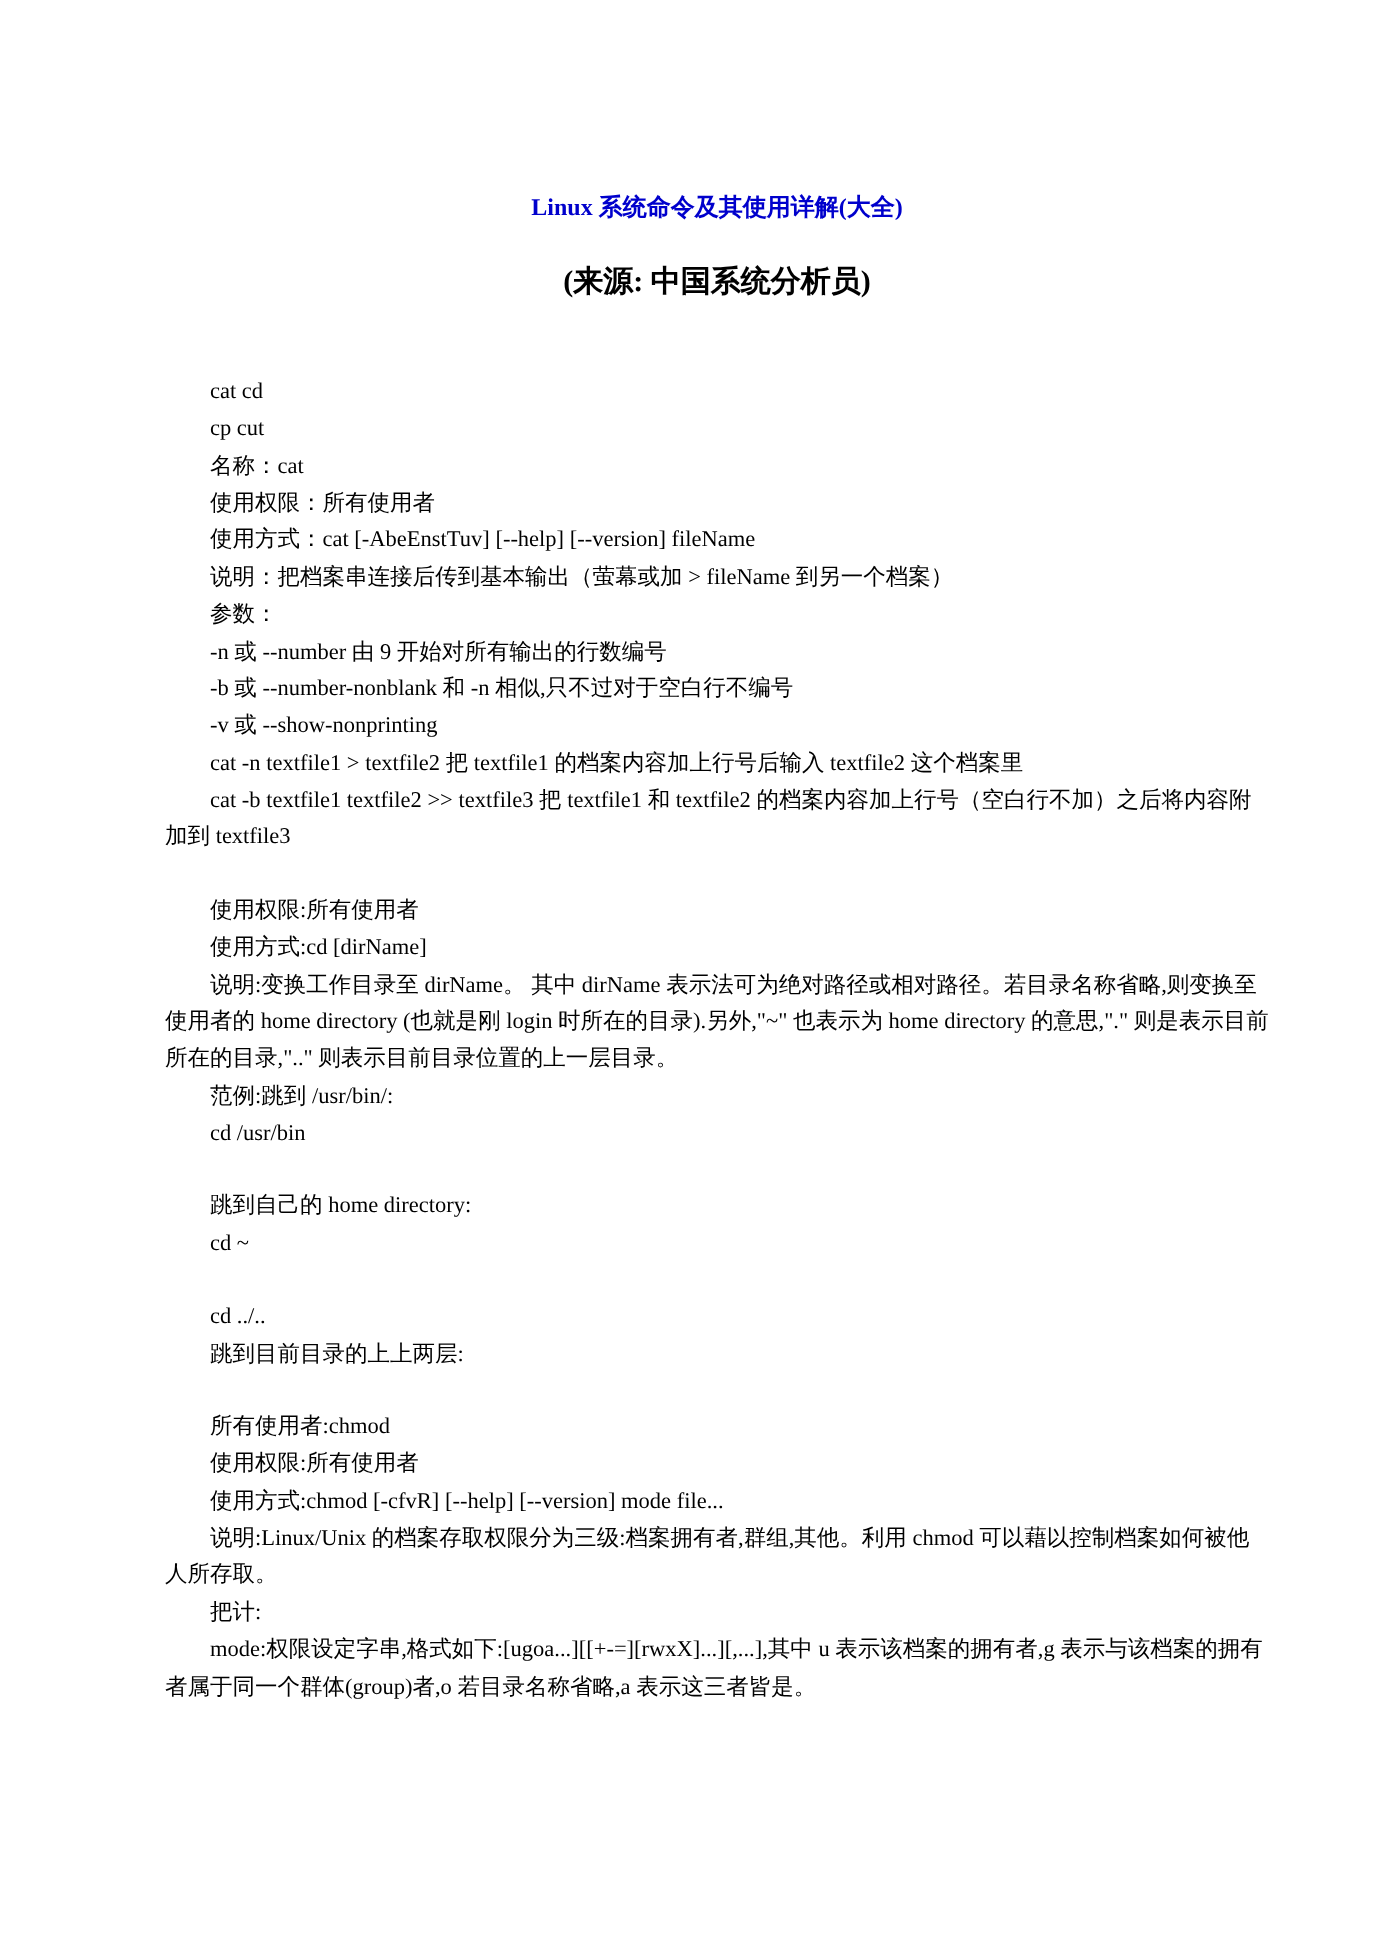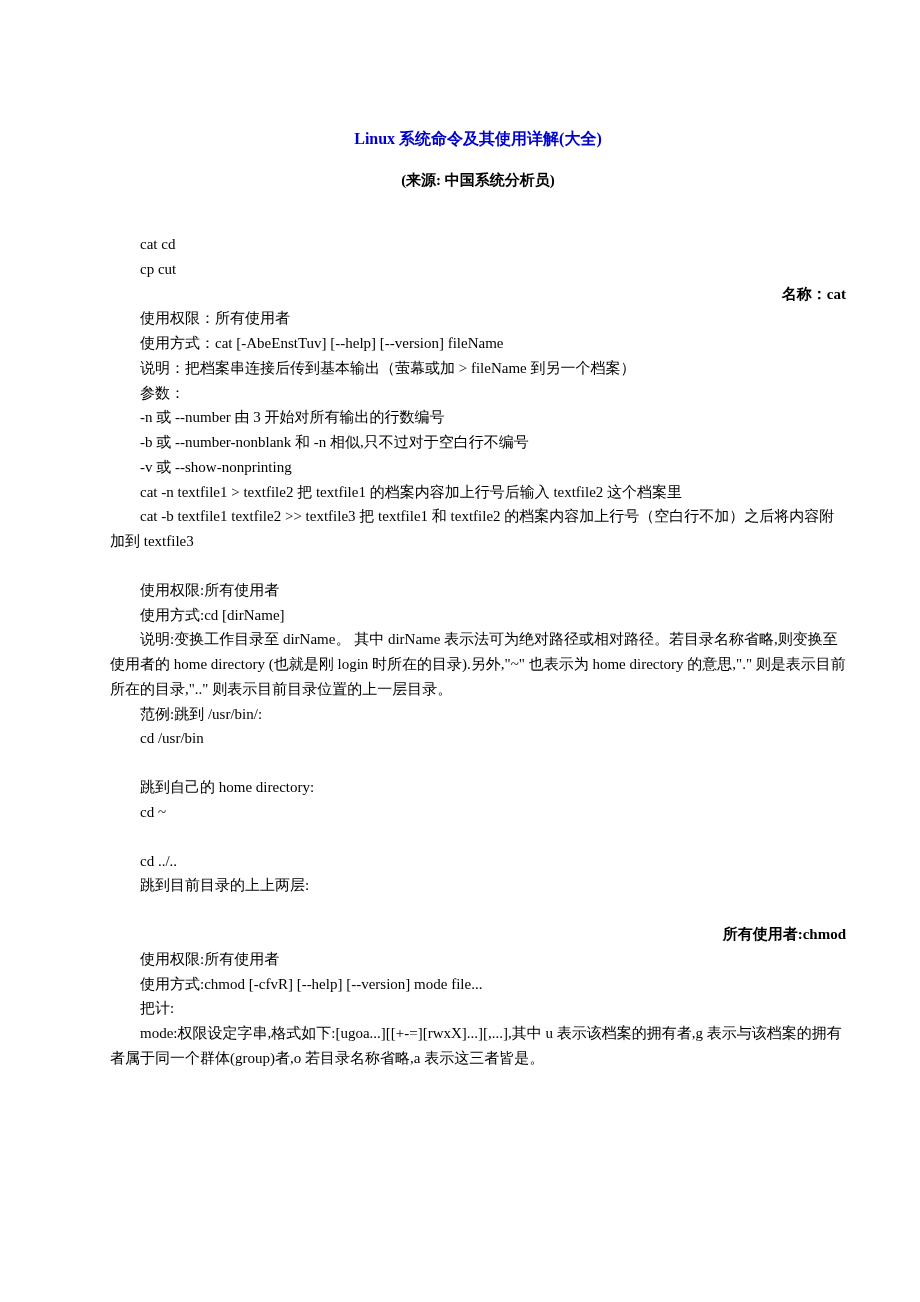--- a/index.html
+++ b/index.html
@@ -19,29 +19,28 @@
   }
   .title {
     text-align: center;
     font-weight: bold;
     color: #0000cc;
     font-size: 16px;
   }
   .subtitle {
     text-align: center;
     font-weight: bold;
-    font-size: 15px;
+    font-size: 20px;
   }
   .para {
     text-indent: 2em;
     margin: 0;
   }
   .bold {
-    font-weight: bold;
-    text-align: right;
+    font-weight: normal;
   }
   .spacer {
     height: 1.6em;
   }
 </style>
 </head>
 <body>
 
 <div class="page">
 
@@ -51,21 +50,21 @@
   <div class="spacer"></div>
 
   <p class="para">cat cd</p>
   <p class="para">cp cut</p>
 
   <p class="para bold">名称：cat</p>
   <p class="para">使用权限：所有使用者</p>
   <p class="para">使用方式：cat [-AbeEnstTuv] [--help] [--version] fileName</p>
   <p class="para">说明：把档案串连接后传到基本输出（萤幕或加 &gt; fileName 到另一个档案）</p>
   <p class="para">参数：</p>
-  <p class="para">-n 或 --number 由 3 开始对所有输出的行数编号</p>
+  <p class="para">-n 或 --number 由 9 开始对所有输出的行数编号</p>
   <p class="para">-b 或 --number-nonblank 和 -n 相似,只不过对于空白行不编号</p>
   <p class="para">-v 或 --show-nonprinting</p>
   <p class="para">cat -n textfile1 &gt; textfile2 把 textfile1 的档案内容加上行号后输入 textfile2 这个档案里</p>
   <p class="para">cat -b textfile1 textfile2 &gt;&gt; textfile3 把 textfile1 和 textfile2 的档案内容加上行号（空白行不加）之后将内容附加到 textfile3</p>
 
   <div class="spacer"></div>
 
   <p class="para">使用权限:所有使用者</p>
   <p class="para">使用方式:cd [dirName]</p>
   <p class="para">说明:变换工作目录至 dirName。 其中 dirName 表示法可为绝对路径或相对路径。若目录名称省略,则变换至使用者的 home directory (也就是刚 login 时所在的目录).另外,"~" 也表示为 home directory 的意思,"." 则是表示目前所在的目录,".." 则表示目前目录位置的上一层目录。</p>
@@ -80,16 +79,17 @@
   <div class="spacer"></div>
 
   <p class="para">cd ../..</p>
   <p class="para">跳到目前目录的上上两层:</p>
 
   <div class="spacer"></div>
 
   <p class="para bold">所有使用者:chmod</p>
   <p class="para">使用权限:所有使用者</p>
   <p class="para">使用方式:chmod [-cfvR] [--help] [--version] mode file...</p>
+  <p class="para">说明:Linux/Unix 的档案存取权限分为三级:档案拥有者,群组,其他。利用 chmod 可以藉以控制档案如何被他人所存取。</p>
   <p class="para">把计:</p>
   <p class="para">mode:权限设定字串,格式如下:[ugoa...][[+-=][rwxX]...][,...],其中 u 表示该档案的拥有者,g 表示与该档案的拥有者属于同一个群体(group)者,o 若目录名称省略,a 表示这三者皆是。</p>
 
 </div>
 
 </body></html>

